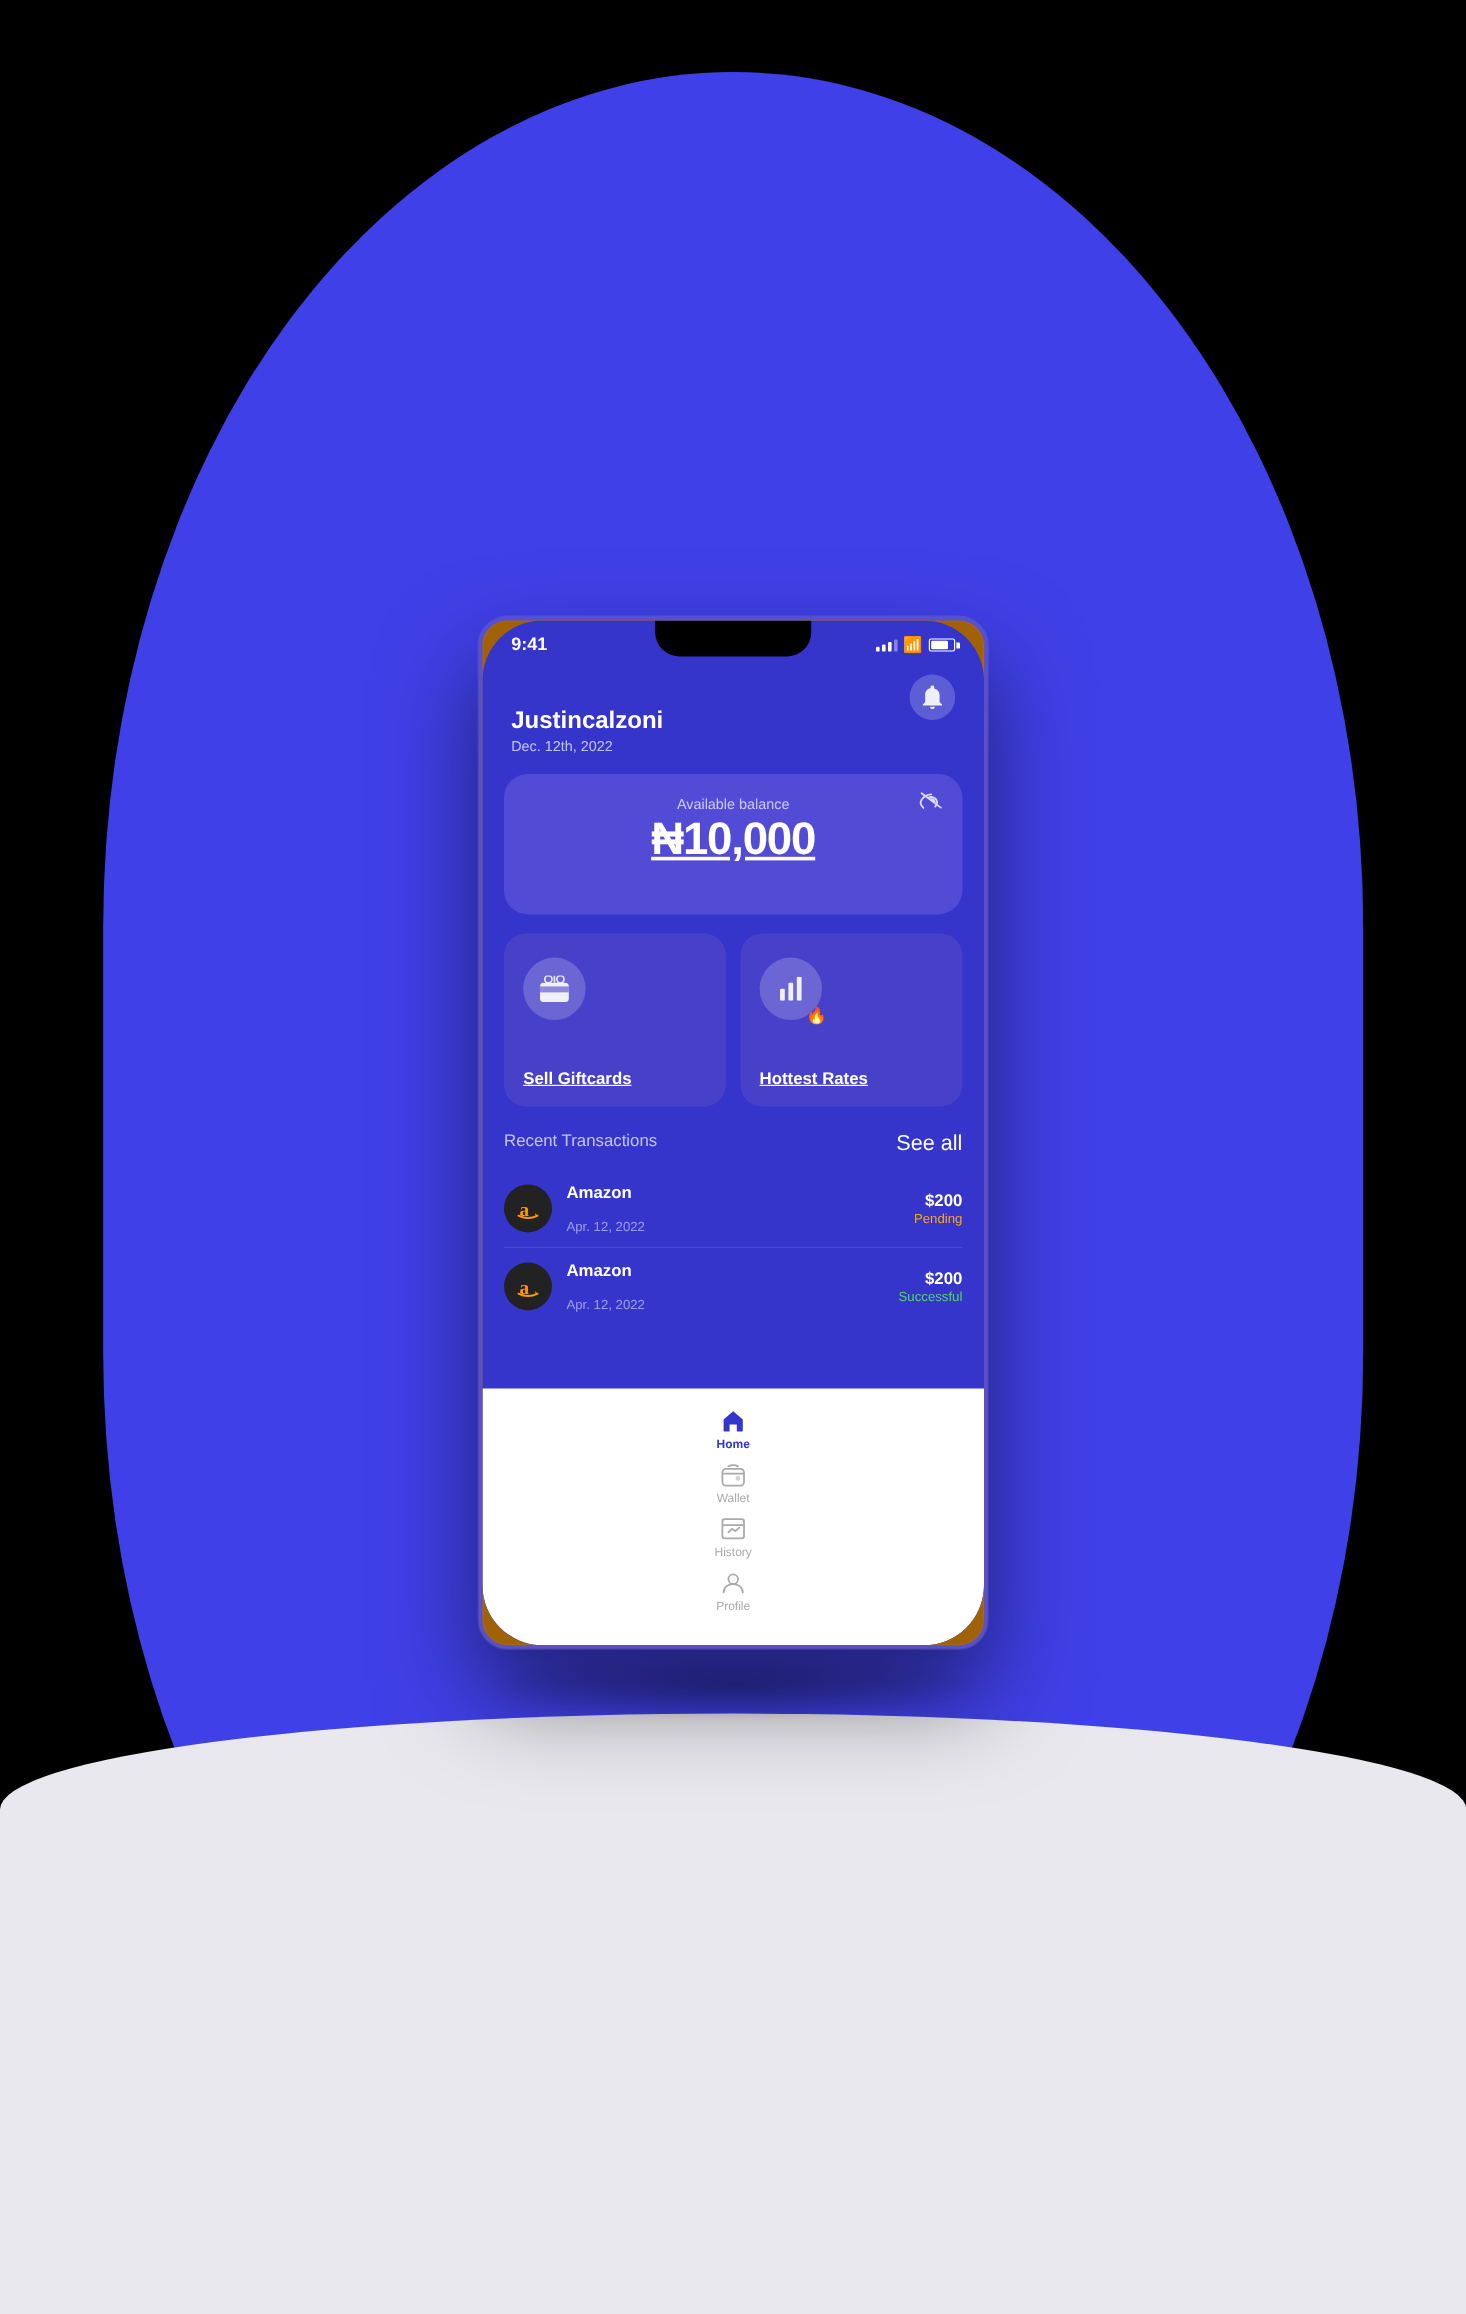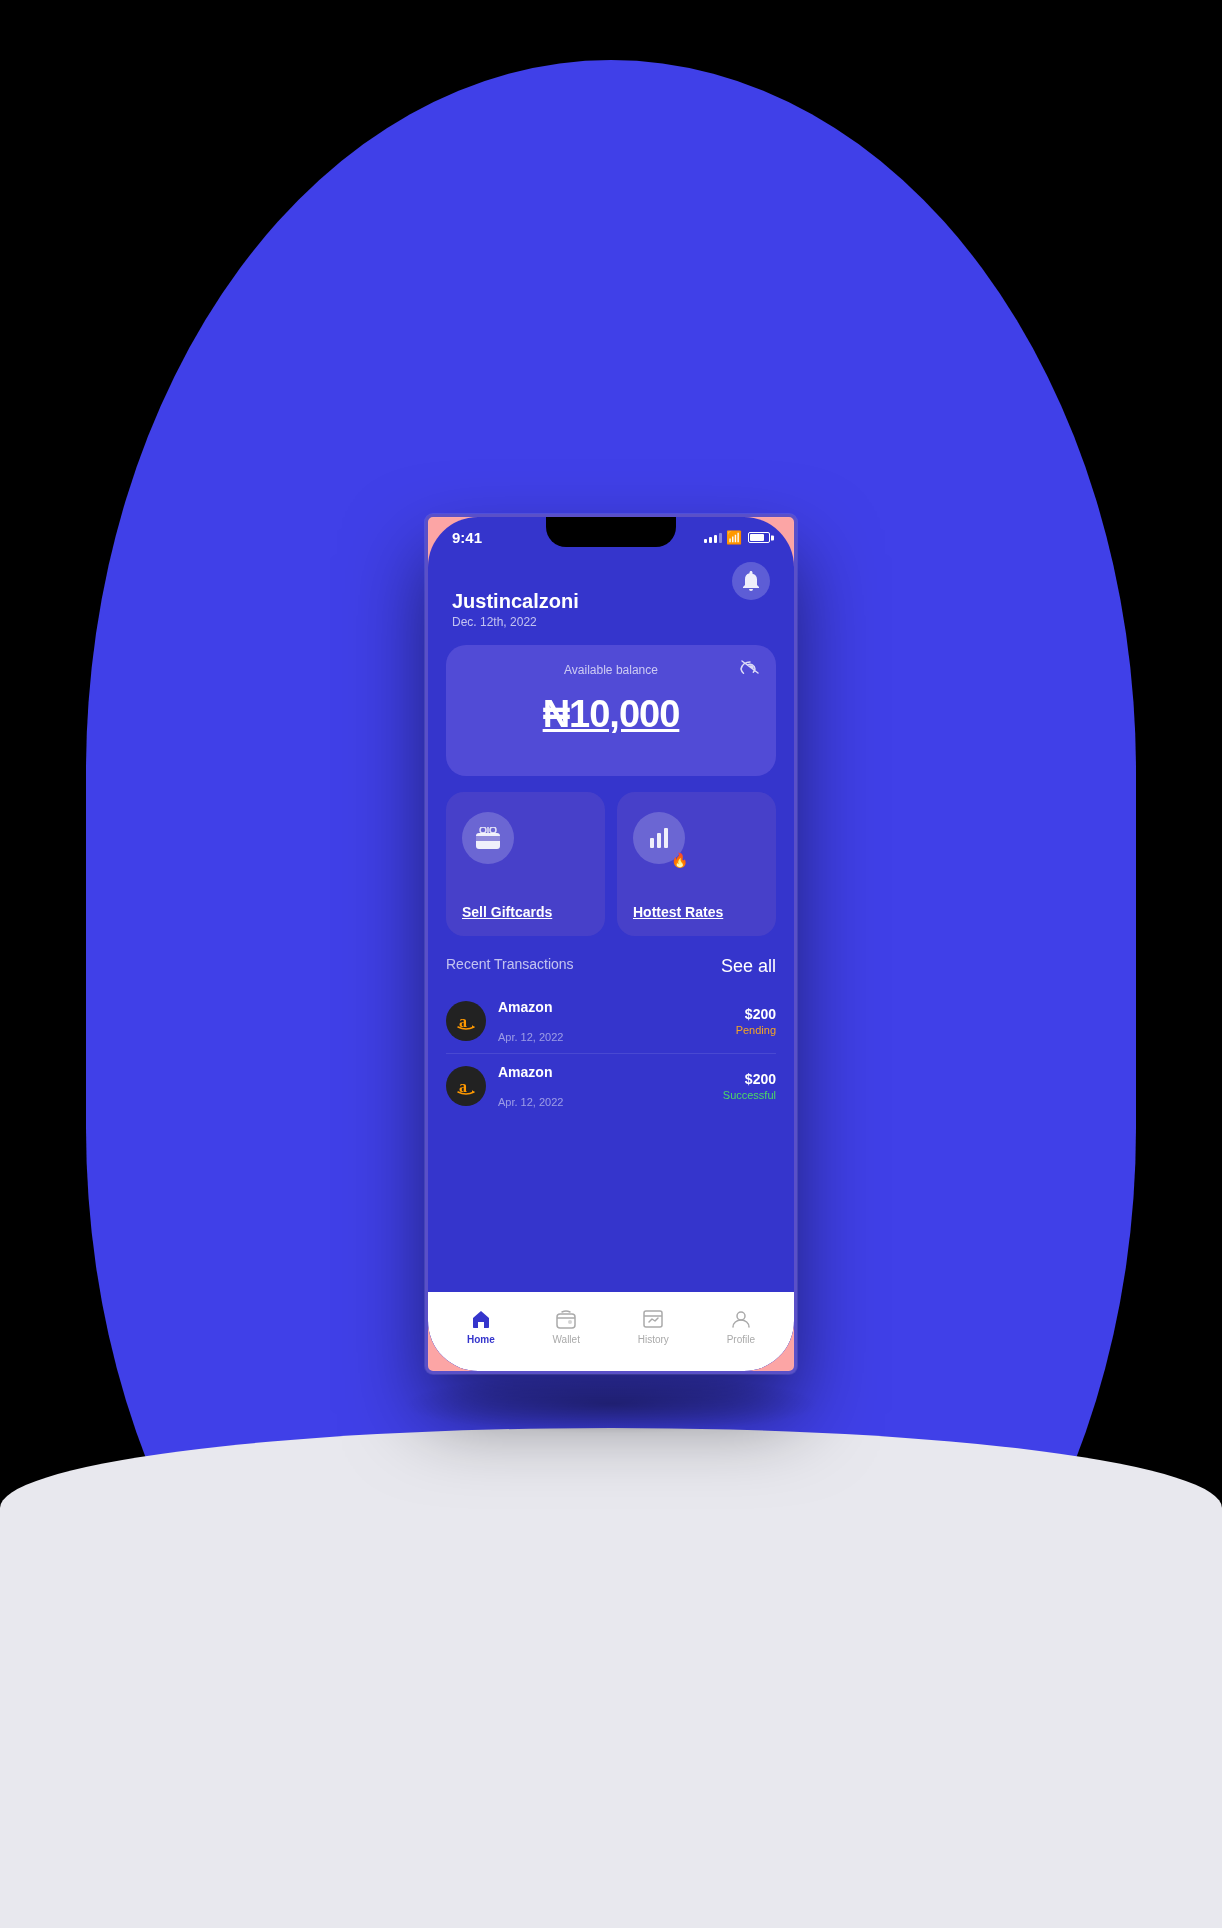--- a/index.html
+++ b/index.html
@@ -58,24 +58,24 @@
       bottom: -60px;
       left: 50%;
       transform: translateX(-50%);
       width: 420px;
       height: 60px;
       background: radial-gradient(ellipse, rgba(0,0,0,0.3) 0%, transparent 70%);
       border-radius: 50%;
     }
 
     .phone {
-      width: 372px;
+      width: 424px;
       height: 860px;
-      background: #fca5a5;
-      border-radius: 8px;
+      background: #a16207;
+      border-radius: 24px;
       border: 3px solid #5a50c8;
       position: relative;
       overflow: hidden;
       box-shadow: 
         0 0 0 1px rgba(255,255,255,0.1),
         0 40px 80px rgba(0,0,0,0.5),
         inset 0 0 0 1px rgba(255,255,255,0.05);
     }
 
     
@@ -233,21 +233,21 @@
       background: rgba(100,90,220,0.6);
       border-radius: 20px;
       padding: 18px 20px 20px;
       position: relative;
     }
 
     .balance-label {
       text-align: center;
       font-size: 12px;
       color: rgba(255,255,255,0.7);
-      margin-bottom: 16px;
+      margin-bottom: 2px;
     }
 
     .balance-amount {
       text-align: center;
       font-size: 38px;
       font-weight: 800;
       color: #fff;
       letter-spacing: -1px;
       margin-bottom: 20px;
       text-decoration: underline;
@@ -403,20 +403,21 @@
 
     
     .bottom-nav {
       position: absolute;
       bottom: 0; left: 0; right: 0;
       background: #fff;
       border-radius: 0 0 50px 50px;
       display: flex;
       justify-content: space-around;
       padding: 12px 10px 22px;
+      flex-direction: column;
     }
 
     .nav-item {
       display: flex;
       flex-direction: column;
       align-items: center;
       gap: 4px;
       cursor: pointer;
       background: none;
       border: none;

